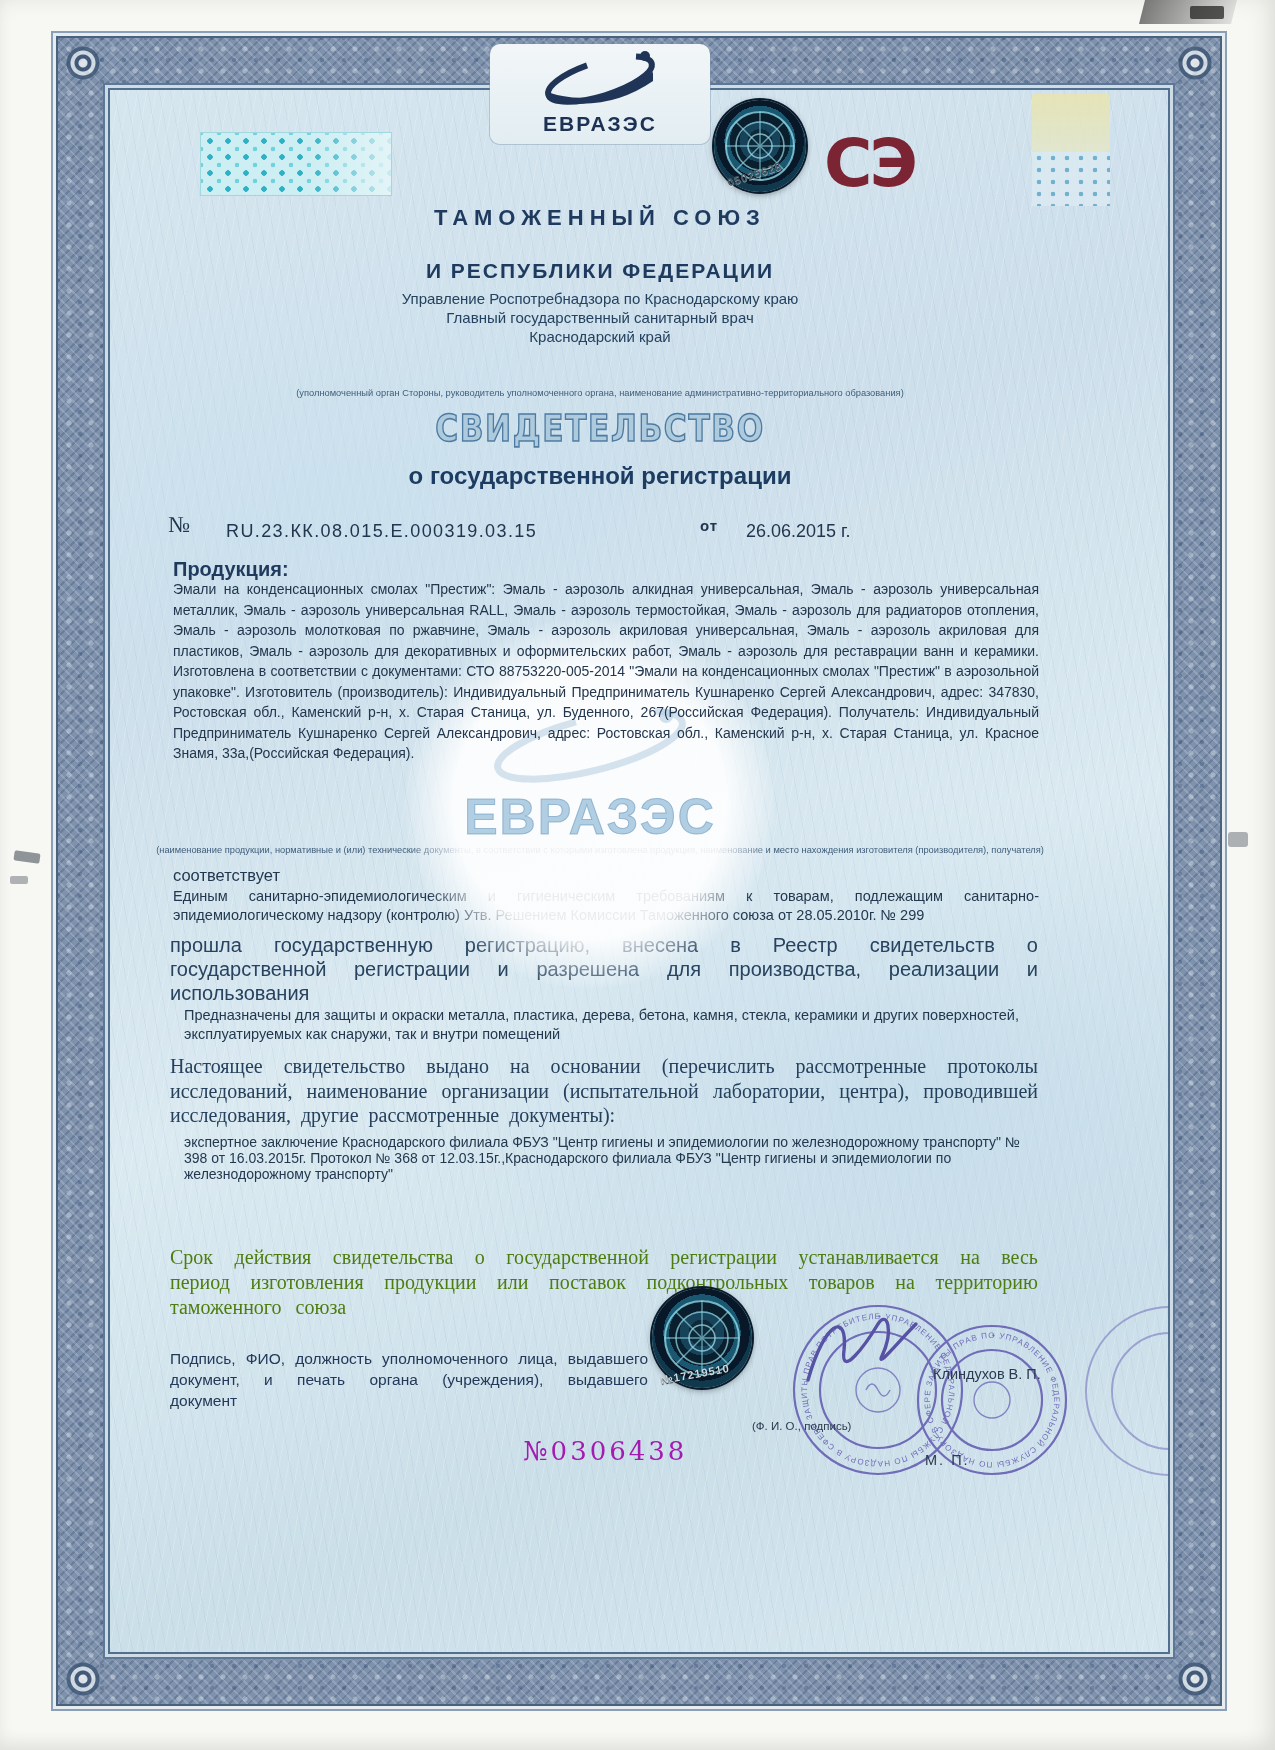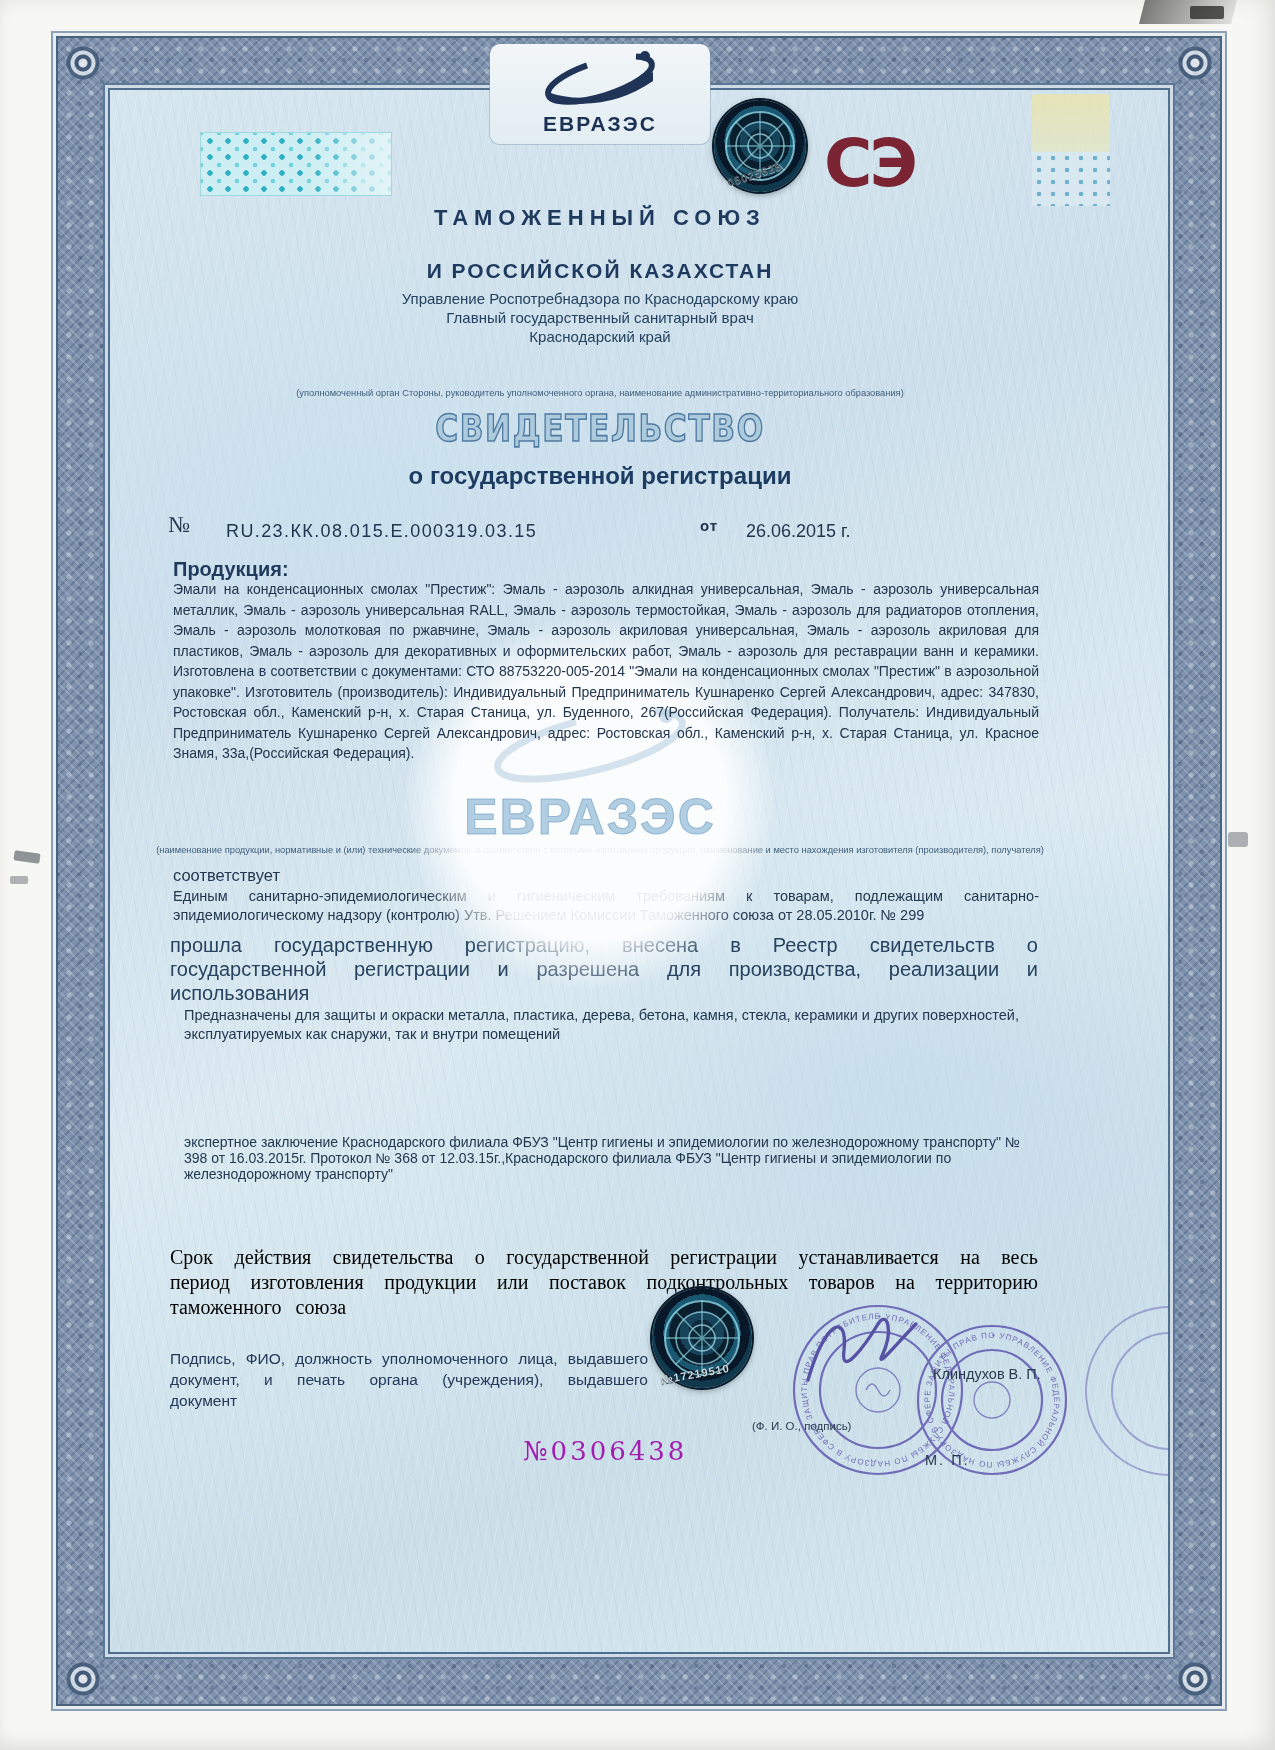--- a/index.html
+++ b/index.html
@@ -66,21 +66,21 @@
   .prod-text{left:173px;top:579px;width:866px;font-size:14px;line-height:20.5px;text-align:justify;color:#22364e;z-index:3;}
   .prod-note{top:845px;font-size:9.3px;color:#3f5e7b;white-space:nowrap;}
   .comp-lead{left:173px;top:866px;font-size:16.5px;color:#22384f;}
   .comp-text{left:173px;top:887px;width:866px;font-size:14.5px;line-height:19px;color:#22384f;text-align:justify;}
   .reg-stmt{left:170px;top:933px;width:868px;font-size:20px;line-height:24px;text-align:justify;word-spacing:13px;color:#27435f;}
   .purpose{left:184px;top:1006px;width:856px;font-size:14.5px;line-height:19px;color:#22384f;}
   .basis-stmt{left:170px;top:1054px;width:868px;font-size:20px;line-height:24.5px;text-align:justify;word-spacing:5px;
     font-family:"Liberation Serif",serif;color:#25405c;}
   .basis-det{left:184px;top:1134px;width:846px;font-size:14px;line-height:16px;color:#22384f;}
   .validity{left:170px;top:1245px;width:868px;font-size:20px;line-height:25px;text-align:justify;word-spacing:9px;
-    font-family:"Liberation Serif",serif;color:#000000;}
+    font-family:"Liberation Serif",serif;color:#4d7c0f;}
   .sign-cap{left:170px;top:1348px;width:478px;font-size:15.5px;line-height:21px;text-align:justify;word-spacing:5px;color:#23395a;}
   .official{left:933px;top:1366px;font-size:14.5px;color:#2b3a4e;z-index:6;}
   .fio-note{left:752px;top:1420px;font-size:11.5px;color:#2b3a4e;z-index:6;}
   .serial-red{left:523px;top:1436px;font-size:26px;letter-spacing:3px;color:#a21caf;font-family:"DejaVu Serif",serif;z-index:6;}
   .mp{left:925px;top:1452px;font-size:14.5px;letter-spacing:2px;color:#2b3a4e;z-index:6;}
   .footer-copy{left:640px;top:1714px;width:500px;text-align:right;font-size:11.5px;font-weight:bold;color:#1c3763;margin-top:48px;}
   
   .logo-band{left:490px;top:44px;width:220px;height:100px;background:linear-gradient(#f2f6f8,#e2edf2);border-radius:10px;z-index:4;
     box-shadow:0 0 0 1px rgba(120,145,170,.4);text-align:center;}
   .logo-band svg{display:block;margin:2px auto 0;}
@@ -177,21 +177,21 @@
       </g>
     </svg>
   </div>
   <div class="abs holo-serial hs1">05025628</div>
 
   <svg class="abs se-logo" viewBox="0 0 120 88">
     <text x="6" y="70" font-family="DejaVu Sans, sans-serif" font-size="66" font-weight="bold" fill="#7b2433" letter-spacing="-3">СЭ</text>
   </svg>
 
   <div class="abs ctr union u1">ТАМОЖЕННЫЙ СОЮЗ</div>
-  <div class="abs ctr union u3">И РОССИЙСКОЙ КАЗАХСТАН</div>
+  <div class="abs ctr union u3">И РЕСПУБЛИКИ ФЕДЕРАЦИИ</div>
   <div class="abs ctr auth a1">Управление Роспотребнадзора по Краснодарскому краю</div>
   <div class="abs ctr auth a2">Главный государственный санитарный врач</div>
   <div class="abs ctr auth a3">Краснодарский край</div>
   <div class="abs ctr note-small">(уполномоченный орган Стороны, руководитель уполномоченного органа, наименование административно-территориального образования)</div>
 
   <div class="abs ctr title-main">СВИДЕТЕЛЬСТВО</div>
   <div class="abs ctr title-sub">о государственной регистрации</div>
 
   <div class="abs num-sign">№</div>
   <div class="abs num-val">RU.23.КК.08.015.Е.000319.03.15</div>
@@ -201,20 +201,21 @@
   <div class="abs prod-label">Продукция:</div>
   <div class="abs prod-text">Эмали на конденсационных смолах "Престиж": Эмаль - аэрозоль алкидная универсальная, Эмаль - аэрозоль универсальная металлик, Эмаль - аэрозоль универсальная RALL, Эмаль - аэрозоль термостойкая, Эмаль - аэрозоль для радиаторов отопления, Эмаль - аэрозоль молотковая по ржавчине, Эмаль - аэрозоль акриловая универсальная, Эмаль - аэрозоль акриловая для пластиков, Эмаль - аэрозоль для декоративных и оформительских работ, Эмаль - аэрозоль для реставрации ванн и керамики. Изготовлена в соответствии с документами: СТО 88753220-005-2014 "Эмали на конденсационных смолах "Престиж" в аэрозольной упаковке". Изготовитель (производитель): Индивидуальный Предприниматель Кушнаренко Сергей Александрович, адрес: 347830, Ростовская обл., Каменский р-н, х. Старая Станица, ул. Буденного, 267(Российская Федерация).  Получатель: Индивидуальный Предприниматель Кушнаренко Сергей Александрович, адрес: Ростовская обл., Каменский р-н, х. Старая Станица, ул. Красное Знамя, 33а,(Российская Федерация).</div>
   <div class="abs ctr prod-note">(наименование продукции, нормативные и (или) технические документы, в соответствии с которыми изготовлена продукция, наименование и место нахождения изготовителя (производителя), получателя)</div>
 
   <div class="abs comp-lead">соответствует</div>
   <div class="abs comp-text">Единым санитарно-эпидемиологическим и гигиеническим требованиям к товарам, подлежащим санитарно-эпидемиологическому надзору (контролю) Утв. Решением Комиссии Таможенного союза от 28.05.2010г. № 299</div>
 
   <div class="abs reg-stmt">прошла государственную регистрацию, внесена в Реестр свидетельств о государственной регистрации и разрешена для производства, реализации и использования</div>
   <div class="abs purpose">Предназначены для защиты и окраски металла, пластика, дерева, бетона, камня, стекла, керамики и других поверхностей, эксплуатируемых как снаружи, так и внутри помещений</div>
 
+  <div class="abs basis-stmt">Настоящее свидетельство выдано на основании (перечислить рассмотренные протоколы исследований, наименование организации (испытательной лаборатории, центра), проводившей исследования, другие рассмотренные документы):</div>
   <div class="abs basis-det">экспертное заключение Краснодарского филиала ФБУЗ "Центр гигиены и эпидемиологии по железнодорожному транспорту" № 398 от 16.03.2015г. Протокол № 368 от 12.03.15г.,Краснодарского филиала ФБУЗ "Центр гигиены и эпидемиологии по железнодорожному транспорту"</div>
 
   <div class="abs validity">Срок действия свидетельства о государственной регистрации устанавливается на весь период изготовления продукции или поставок подконтрольных товаров на территорию таможенного союза</div>
 
   <div class="abs sign-cap">Подпись, ФИО, должность уполномоченного лица, выдавшего документ, и печать органа (учреждения), выдавшего документ</div>
 
   <div class="abs holo holo2">
     <svg viewBox="0 0 100 100">
       <circle cx="50" cy="50" r="37" fill="none" stroke="#8fd8e6" stroke-width="2" opacity=".8"></circle>
       <circle cx="50" cy="50" r="26" fill="none" stroke="#9adbe8" stroke-width="1.6" opacity=".7"></circle>

